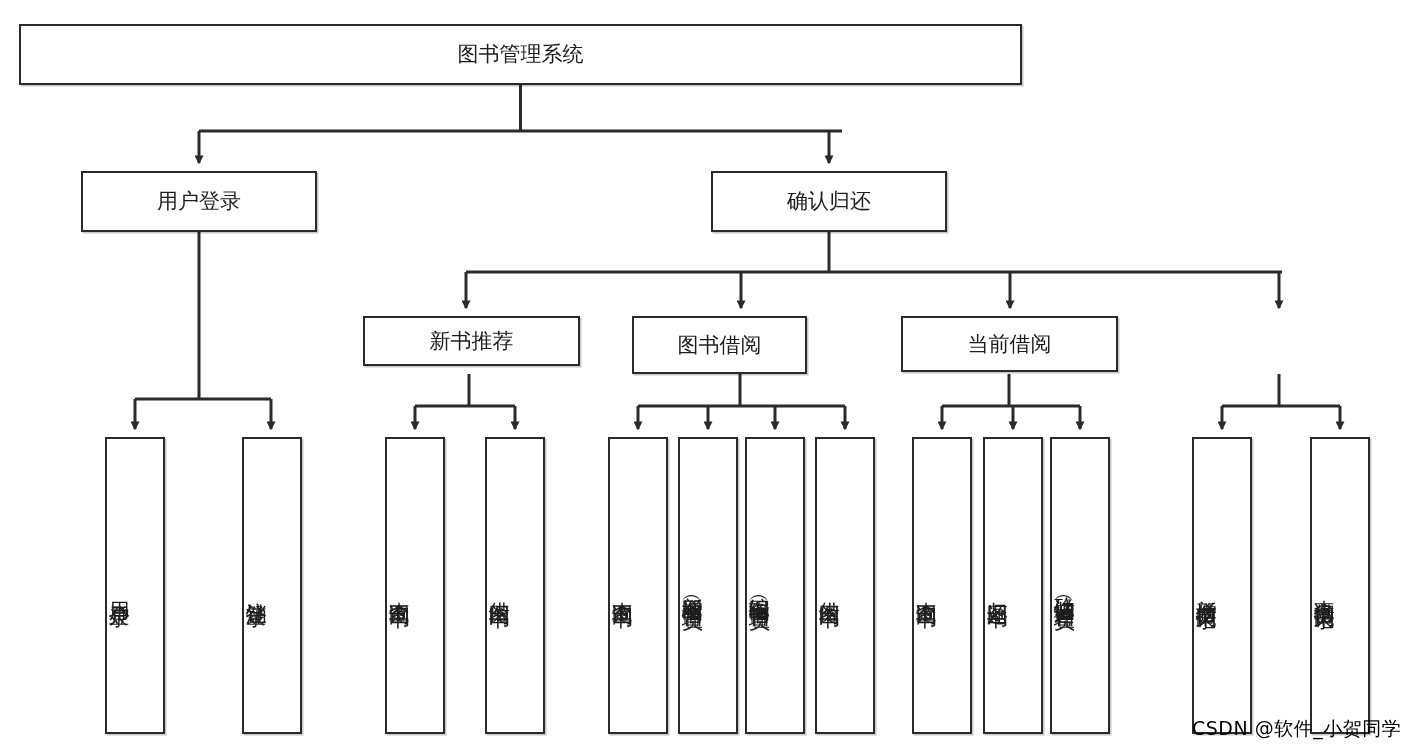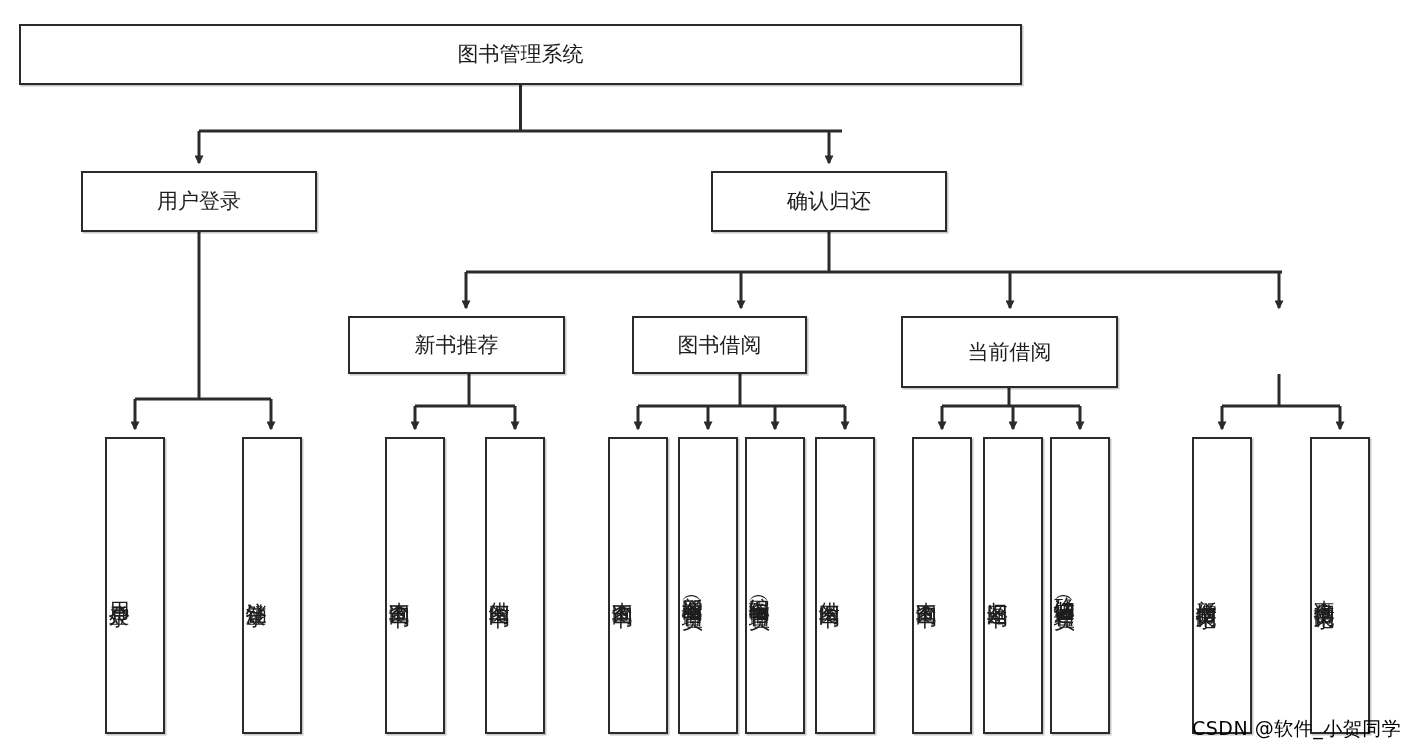--- a/index.html
+++ b/index.html
@@ -136,29 +136,29 @@
   </div>
 
   <div class="node horizontal" style="left:81px; top:171px; width:236px; height:61px;">
     <span class="node-label">用户登录</span>
   </div>
 
   <div class="node horizontal" style="left:711px; top:171px; width:236px; height:61px;">
     <span class="node-label">确认归还</span>
   </div>
 
-  <div class="node horizontal" style="left:348px; top:316px; width:217px; height:58px;">
+  <div class="node horizontal" style="left:363px; top:316px; width:217px; height:50px;">
     <span class="node-label">新书推荐</span>
   </div>
 
   <div class="node horizontal" style="left:632px; top:316px; width:175px; height:58px;">
     <span class="node-label">图书借阅</span>
   </div>
 
-  <div class="node horizontal" style="left:901px; top:316px; width:217px; height:72px;">
+  <div class="node horizontal" style="left:901px; top:316px; width:217px; height:56px;">
     <span class="node-label">当前借阅</span>
   </div>
 
 
   <div class="node vertical" style="left:105px; top:437px; width:60px; height:297px;">
     <span class="node-label">用户登录</span>
   </div>
 
   <div class="node vertical" style="left:242px; top:437px; width:60px; height:297px;">
     <span class="node-label">注销登录</span>

